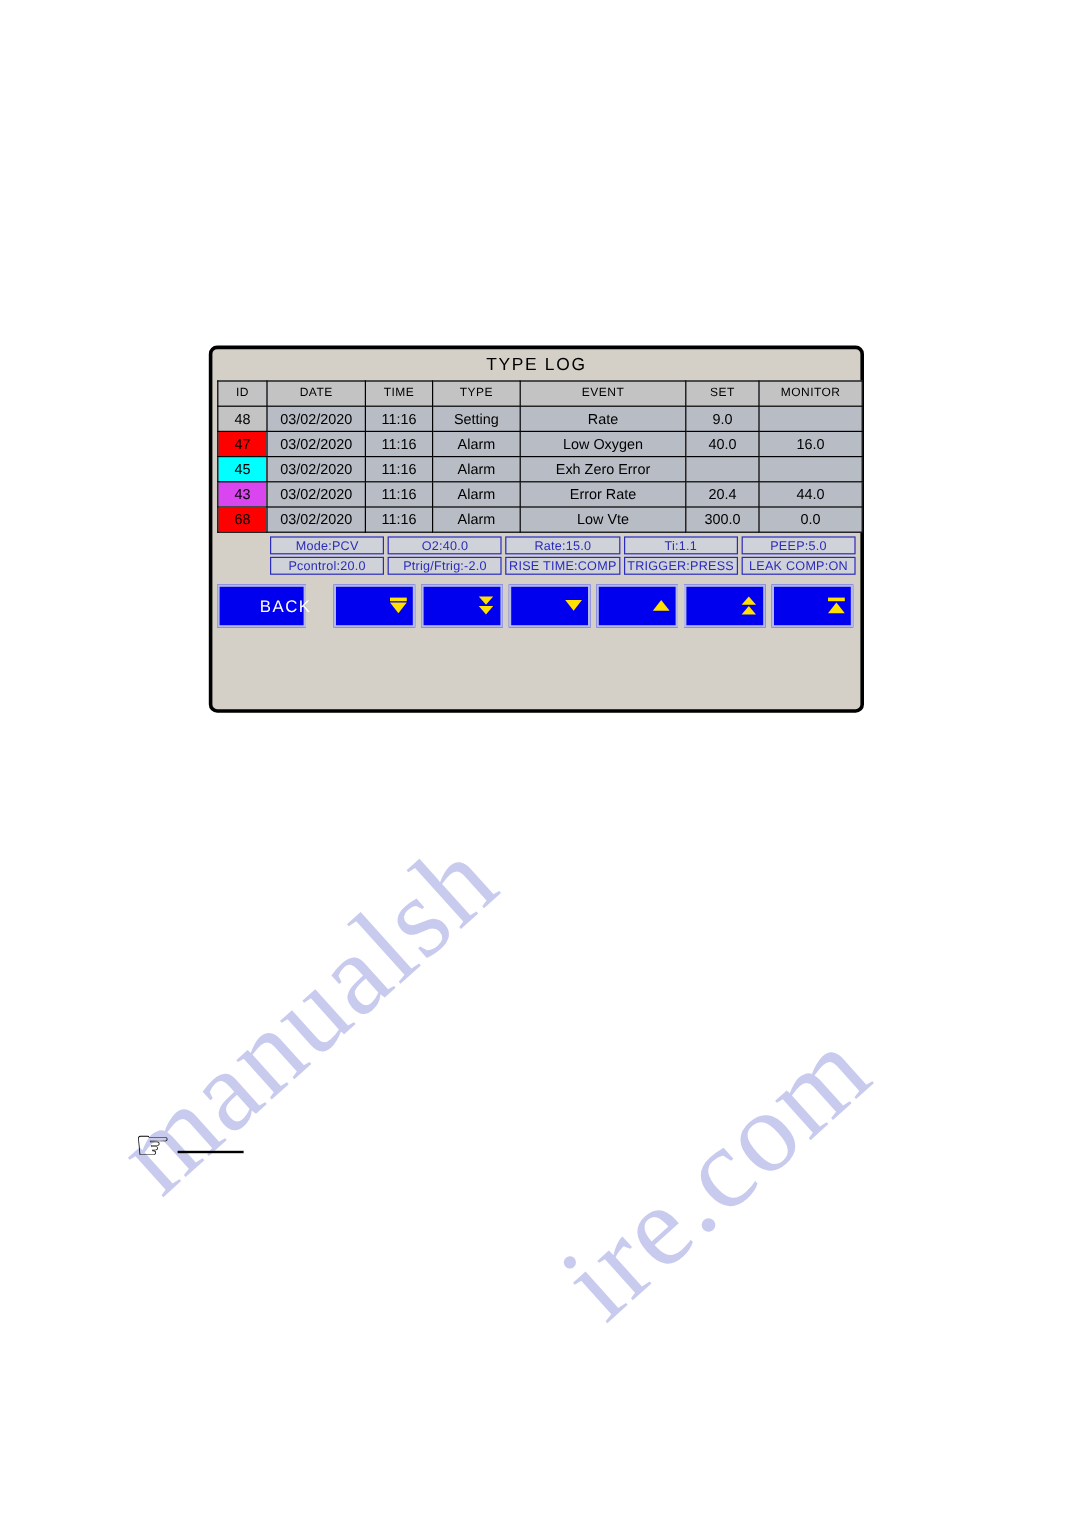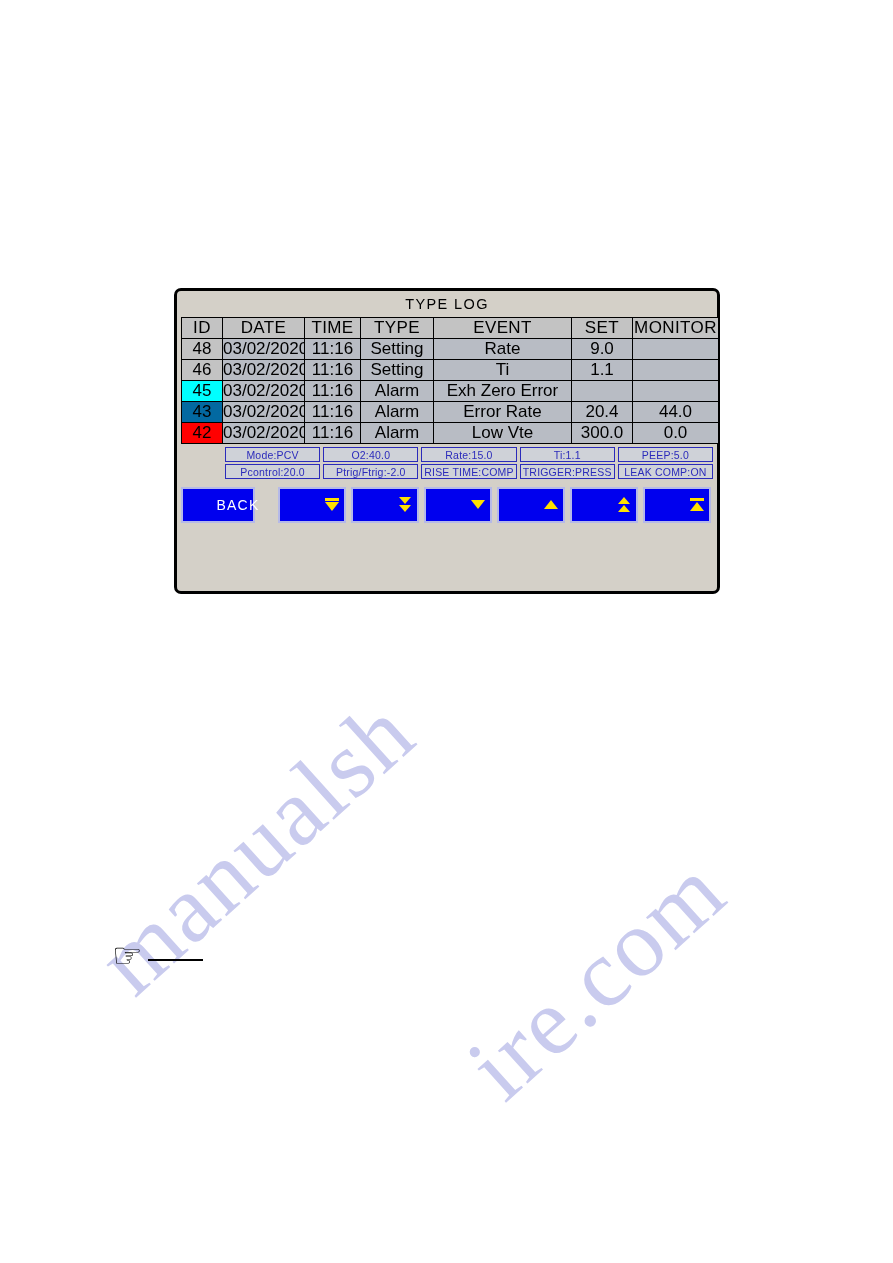--- a/index.html
+++ b/index.html
@@ -63,49 +63,49 @@
   
   .event-table {
     width: 100%;
     border-collapse: collapse;
     table-layout: fixed;
     background: #b8bcc4;
   }
   .event-table th,
   .event-table td {
     border: 1px solid #000000;
-    font-size: 17px;
+    font-size: 12px;
     height: 20px;
     line-height: 18px;
     text-align: center;
     color: #000000;
     padding: 0;
     overflow: hidden;
     white-space: nowrap;
     background: #b8bcc4;
   }
   .event-table th {
     background: #c3c3c3;
     font-weight: normal;
-    font-size: 17px;
+    font-size: 10px;
     letter-spacing: 0.4px;
   }
   .col-id      { width: 41px; }
   .col-date    { width: 82px; }
   .col-time    { width: 56px; }
   .col-type    { width: 73px; }
   .col-event   { width: 138px; }
   .col-set     { width: 61px; }
   .col-monitor { width: 86px; }
 
   td.idcell { font-weight: normal; }
   td.id-none   { background: #c3c3c3; }
   td.id-red    { background: #ff0000; }
   td.id-cyan   { background: #00ffff; }
-  td.id-yellow { background: #0369a1; }
+  td.id-yellow { background: #d946ef; }
 
   
   .param-rows {
     margin-top: 3px;
     padding-left: 44px;
   }
   .param-row {
     display: flex;
     gap: 3px;
     margin-bottom: 2px;
@@ -234,30 +234,30 @@
       <tr>
         <td class="idcell id-none">48</td>
         <td>03/02/2020</td>
         <td>11:16</td>
         <td>Setting</td>
         <td>Rate</td>
         <td>9.0</td>
         <td></td>
       </tr>
 
-
-      <tr>
-        <td class="idcell id-none">46</td>
-        <td>03/02/2020</td>
-        <td>11:16</td>
-        <td>Setting</td>
-        <td>Ti</td>
-        <td>1.1</td>
-        <td></td>
-      </tr>
+      <tr>
+        <td class="idcell id-red">47</td>
+        <td>03/02/2020</td>
+        <td>11:16</td>
+        <td>Alarm</td>
+        <td>Low Oxygen</td>
+        <td>40.0</td>
+        <td>16.0</td>
+      </tr>
+
 
       <tr>
         <td class="idcell id-cyan">45</td>
         <td>03/02/2020</td>
         <td>11:16</td>
         <td>Alarm</td>
         <td>Exh Zero Error</td>
         <td></td>
         <td></td>
       </tr>
@@ -267,21 +267,21 @@
         <td class="idcell id-yellow">43</td>
         <td>03/02/2020</td>
         <td>11:16</td>
         <td>Alarm</td>
         <td>Error Rate</td>
         <td>20.4</td>
         <td>44.0</td>
       </tr>
 
       <tr>
-        <td class="idcell id-red">42</td>
+        <td class="idcell id-red">68</td>
         <td>03/02/2020</td>
         <td>11:16</td>
         <td>Alarm</td>
         <td>Low Vte</td>
         <td>300.0</td>
         <td>0.0</td>
       </tr>
 
     </tbody>
   </table>

